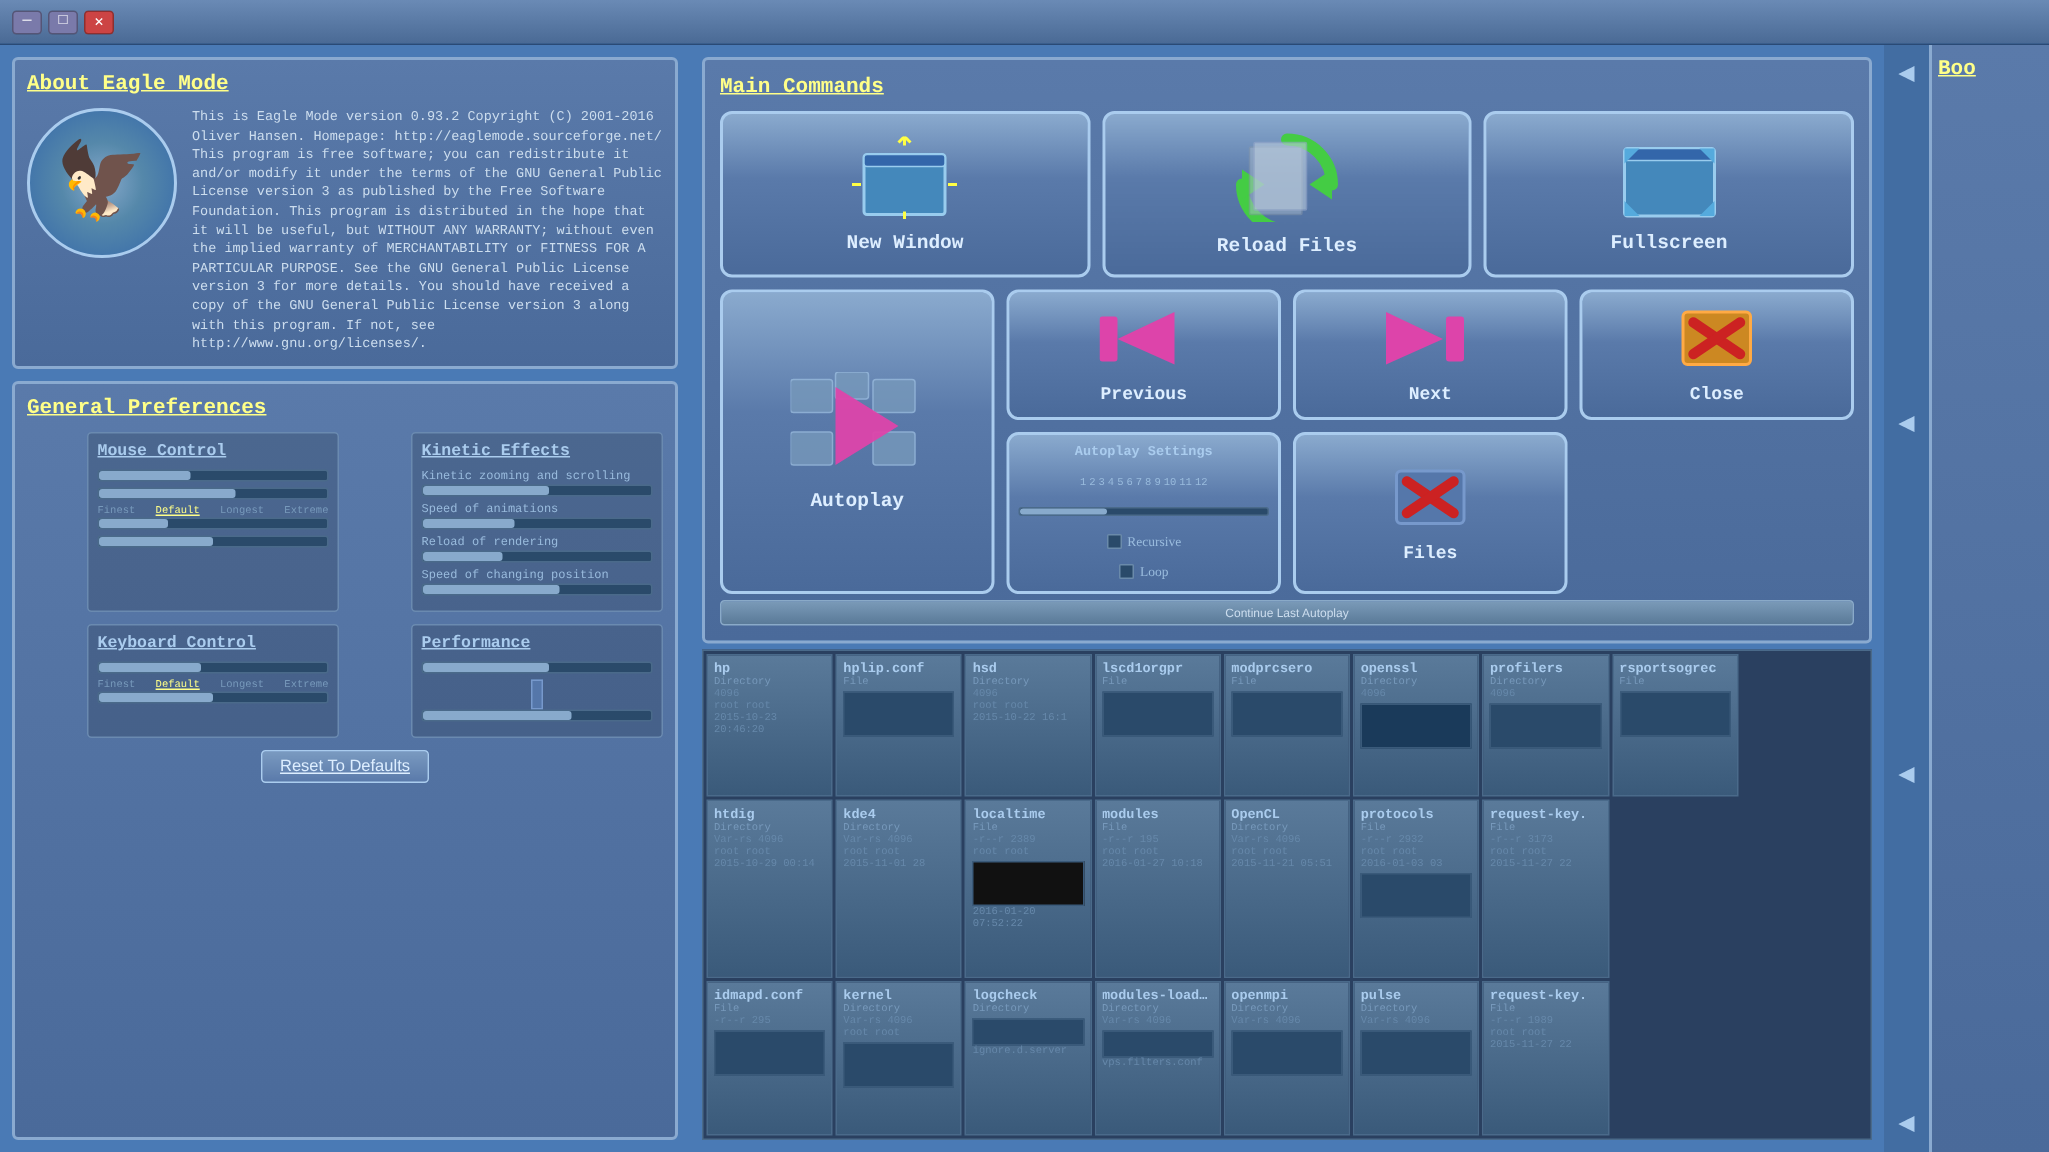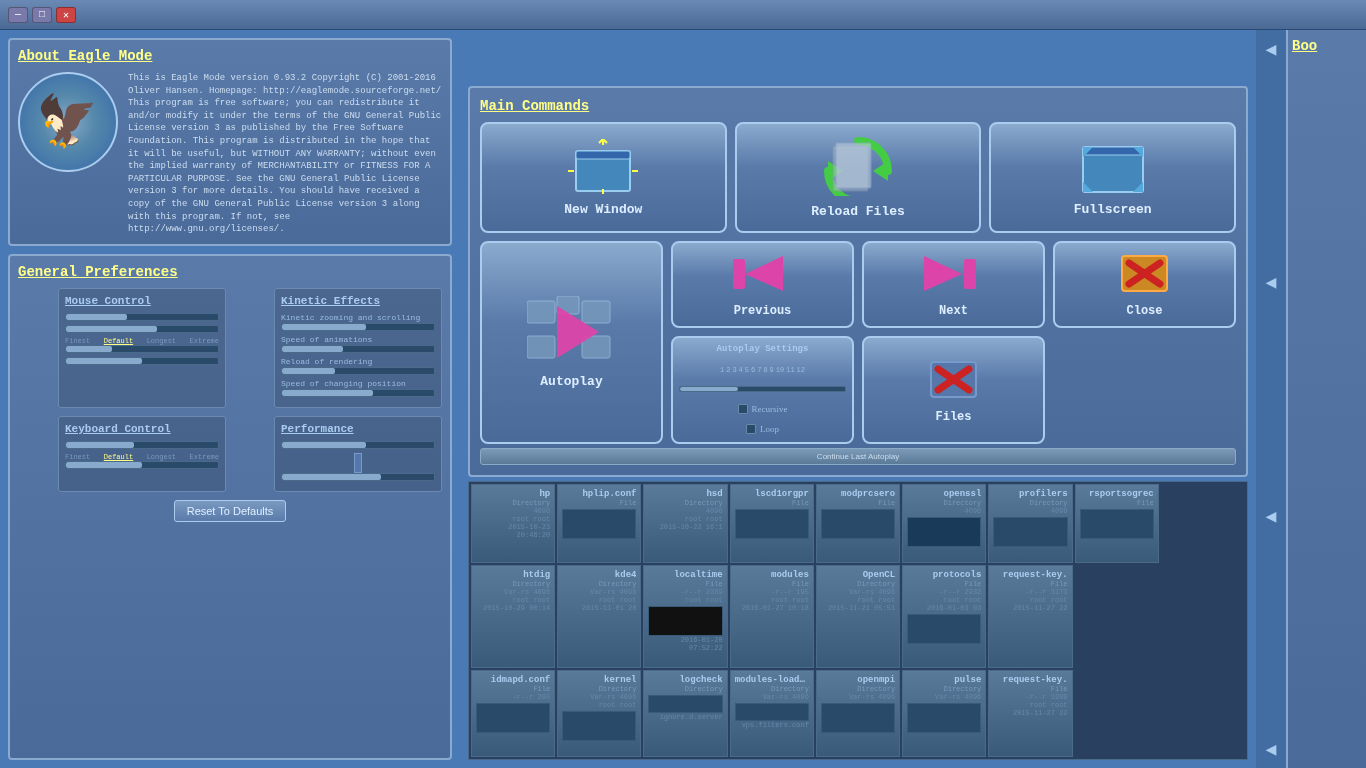--- a/index.html
+++ b/index.html
@@ -183,20 +183,21 @@
     .reset-btn {
       display: block;
       margin: 0 auto;
       background: linear-gradient(180deg, #7a9ac0 0%, #5a7aaa 100%);
       border: 1px solid #aaccee;
       border-radius: 3px;
       color: #ddeeff;
       font-size: 11px;
       padding: 4px 12px;
       cursor: pointer;
+      text-decoration: underline;
     }
 
     .main-commands-section {
       background: linear-gradient(180deg, #5a7aaa 0%, #4a6a9a 100%);
       border: 2px solid #8aaad0;
       border-radius: 4px;
       padding: 10px;
     }
 
     .cmd-btn {
@@ -450,21 +451,21 @@
                 <div class="fake-slider-thumb" style="width:65%"></div>
               </div>
           </div>
         </div>
 
       </div>
       <button class="reset-btn">Reset To Defaults</button>
     </div>
   </div>
 
-  <div style="flex:1; padding:8px; display:flex; flex-direction:column; gap:4px; position:relative;margin-top:48px;">
+  <div style="flex:1; padding:8px; display:flex; flex-direction:column; gap:4px; position:relative;">
 
     <div class="main-commands-section">
       <div class="section-title">Main Commands</div>
 
       <div style="display:grid; grid-template-columns: 1fr 1fr 1fr; gap:8px; margin-top:8px;">
 
         <div class="cmd-btn">
           <svg width="70" height="55">
             <rect x="8" y="12" width="54" height="40" fill="#4488bb" stroke="#99ccee" stroke-width="2" rx="2"></rect>
             <rect x="8" y="12" width="54" height="8" fill="#3366aa" stroke="#99ccee" stroke-width="1" rx="2"></rect>
@@ -588,21 +589,21 @@
           </svg>
           <span class="cmd-btn-label">Files</span>
         </div>
 
       </div>
 
       <button class="continue-btn" style="margin-top:4px;">Continue Last Autoplay</button>
 
     </div>
 
-    <div style="flex:1; background:#2a4060; border:1px solid #4a6a8a; overflow:hidden;text-align:right;">
+    <div style="flex:1; background:#2a4060; border:1px solid #4a6a8a; overflow:hidden;">
       <div style="display:grid; grid-template-columns: repeat(9, 1fr); gap:2px; padding:2px; height:100%;">
 
         <div class="file-item">
           <div class="file-name">hp</div>
           <div class="file-type">Directory</div>
           <div class="file-meta">4096</div>
           <div class="file-meta">root root</div>
           <div class="file-meta">2015-10-23 20:46:20</div>
         </div>
         <div class="file-item">

